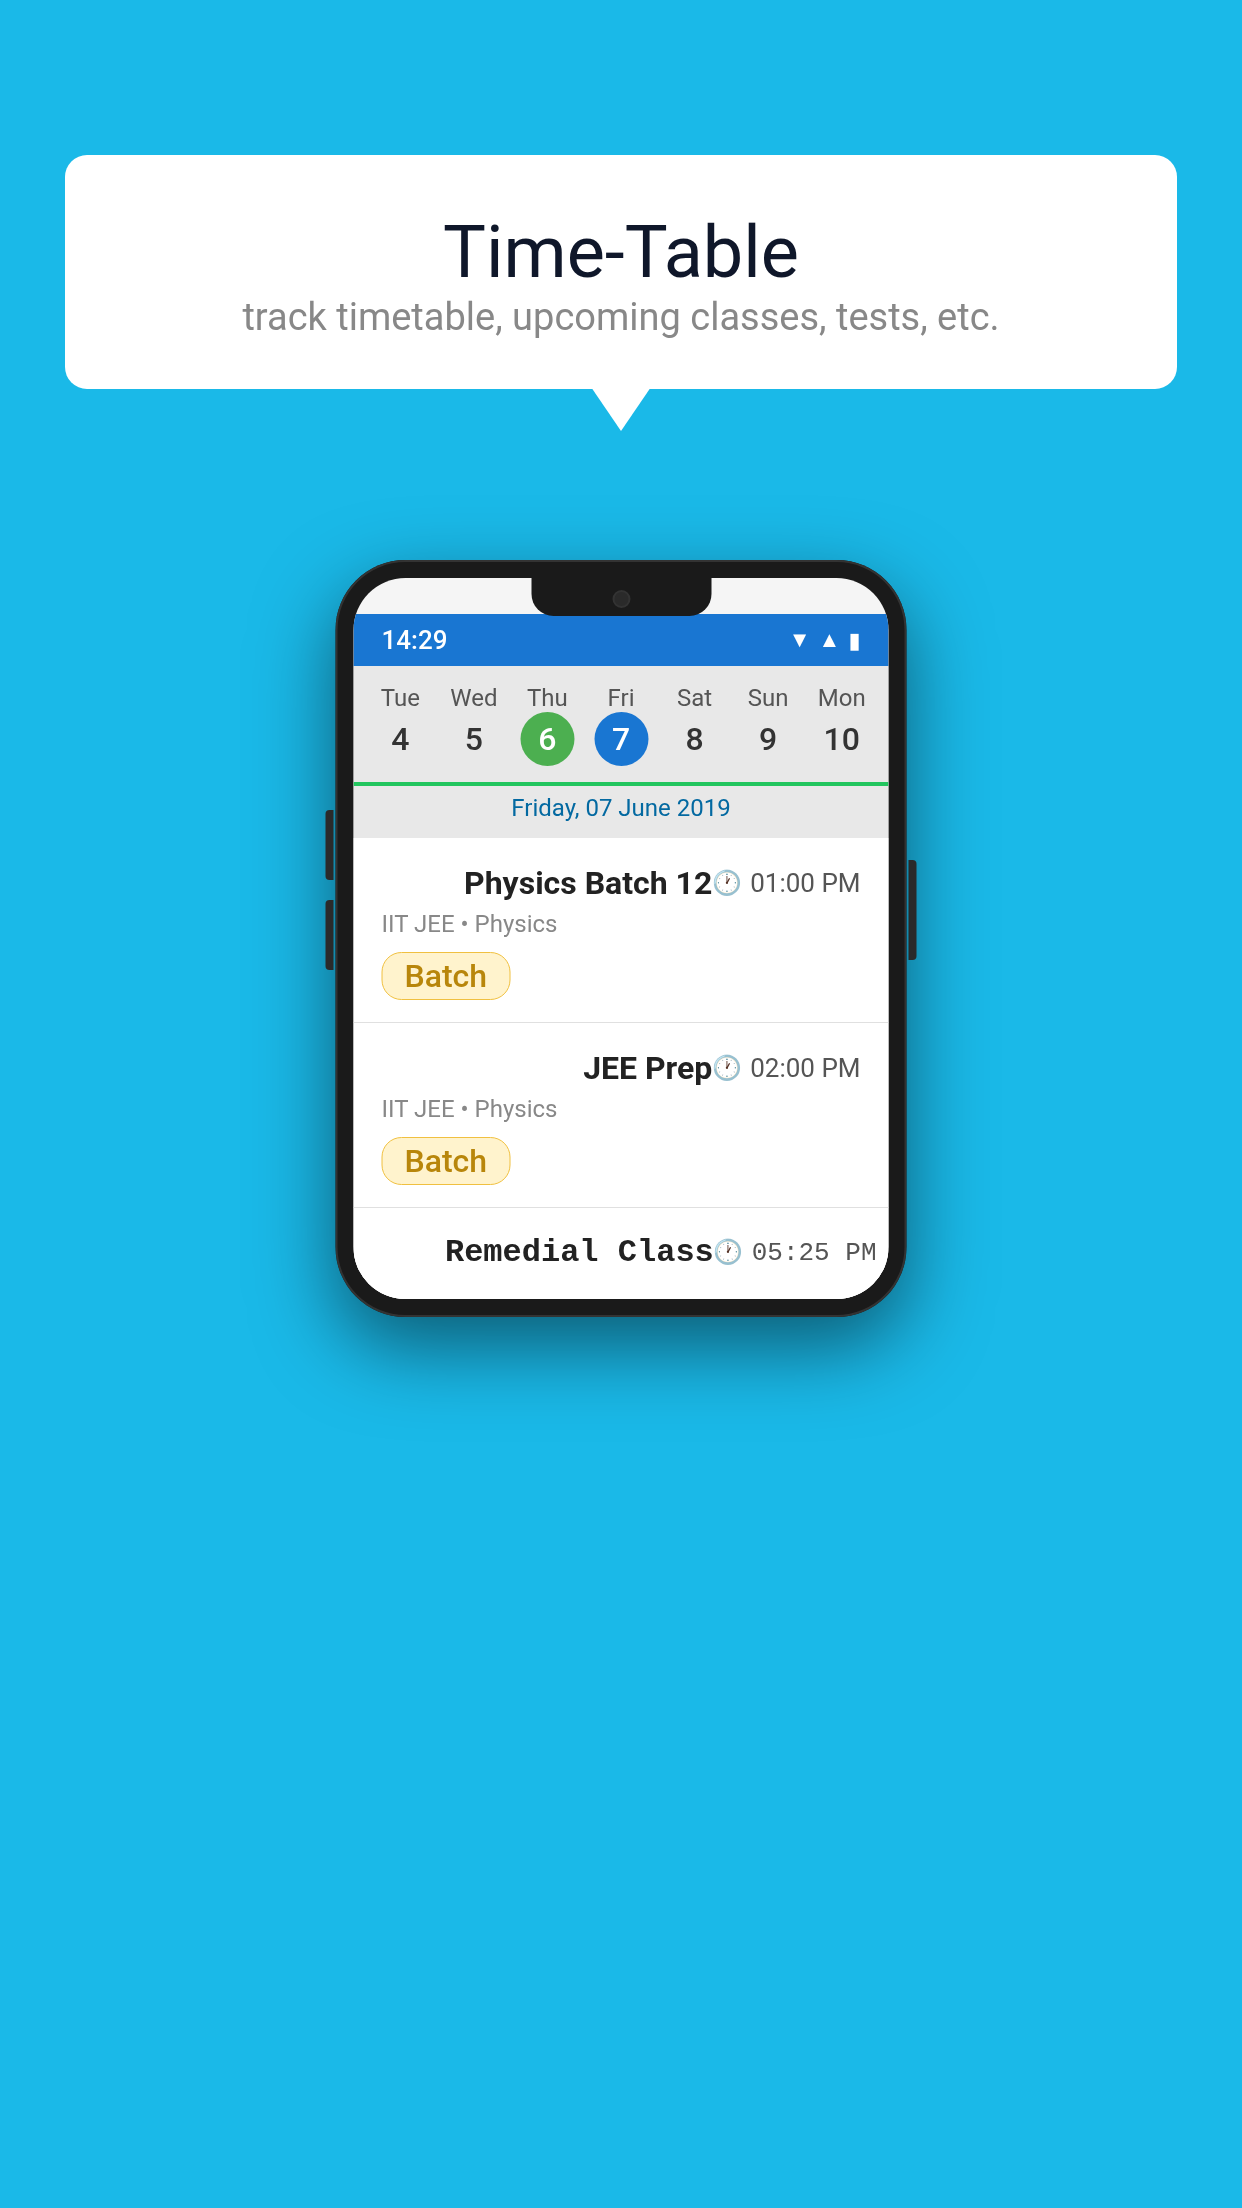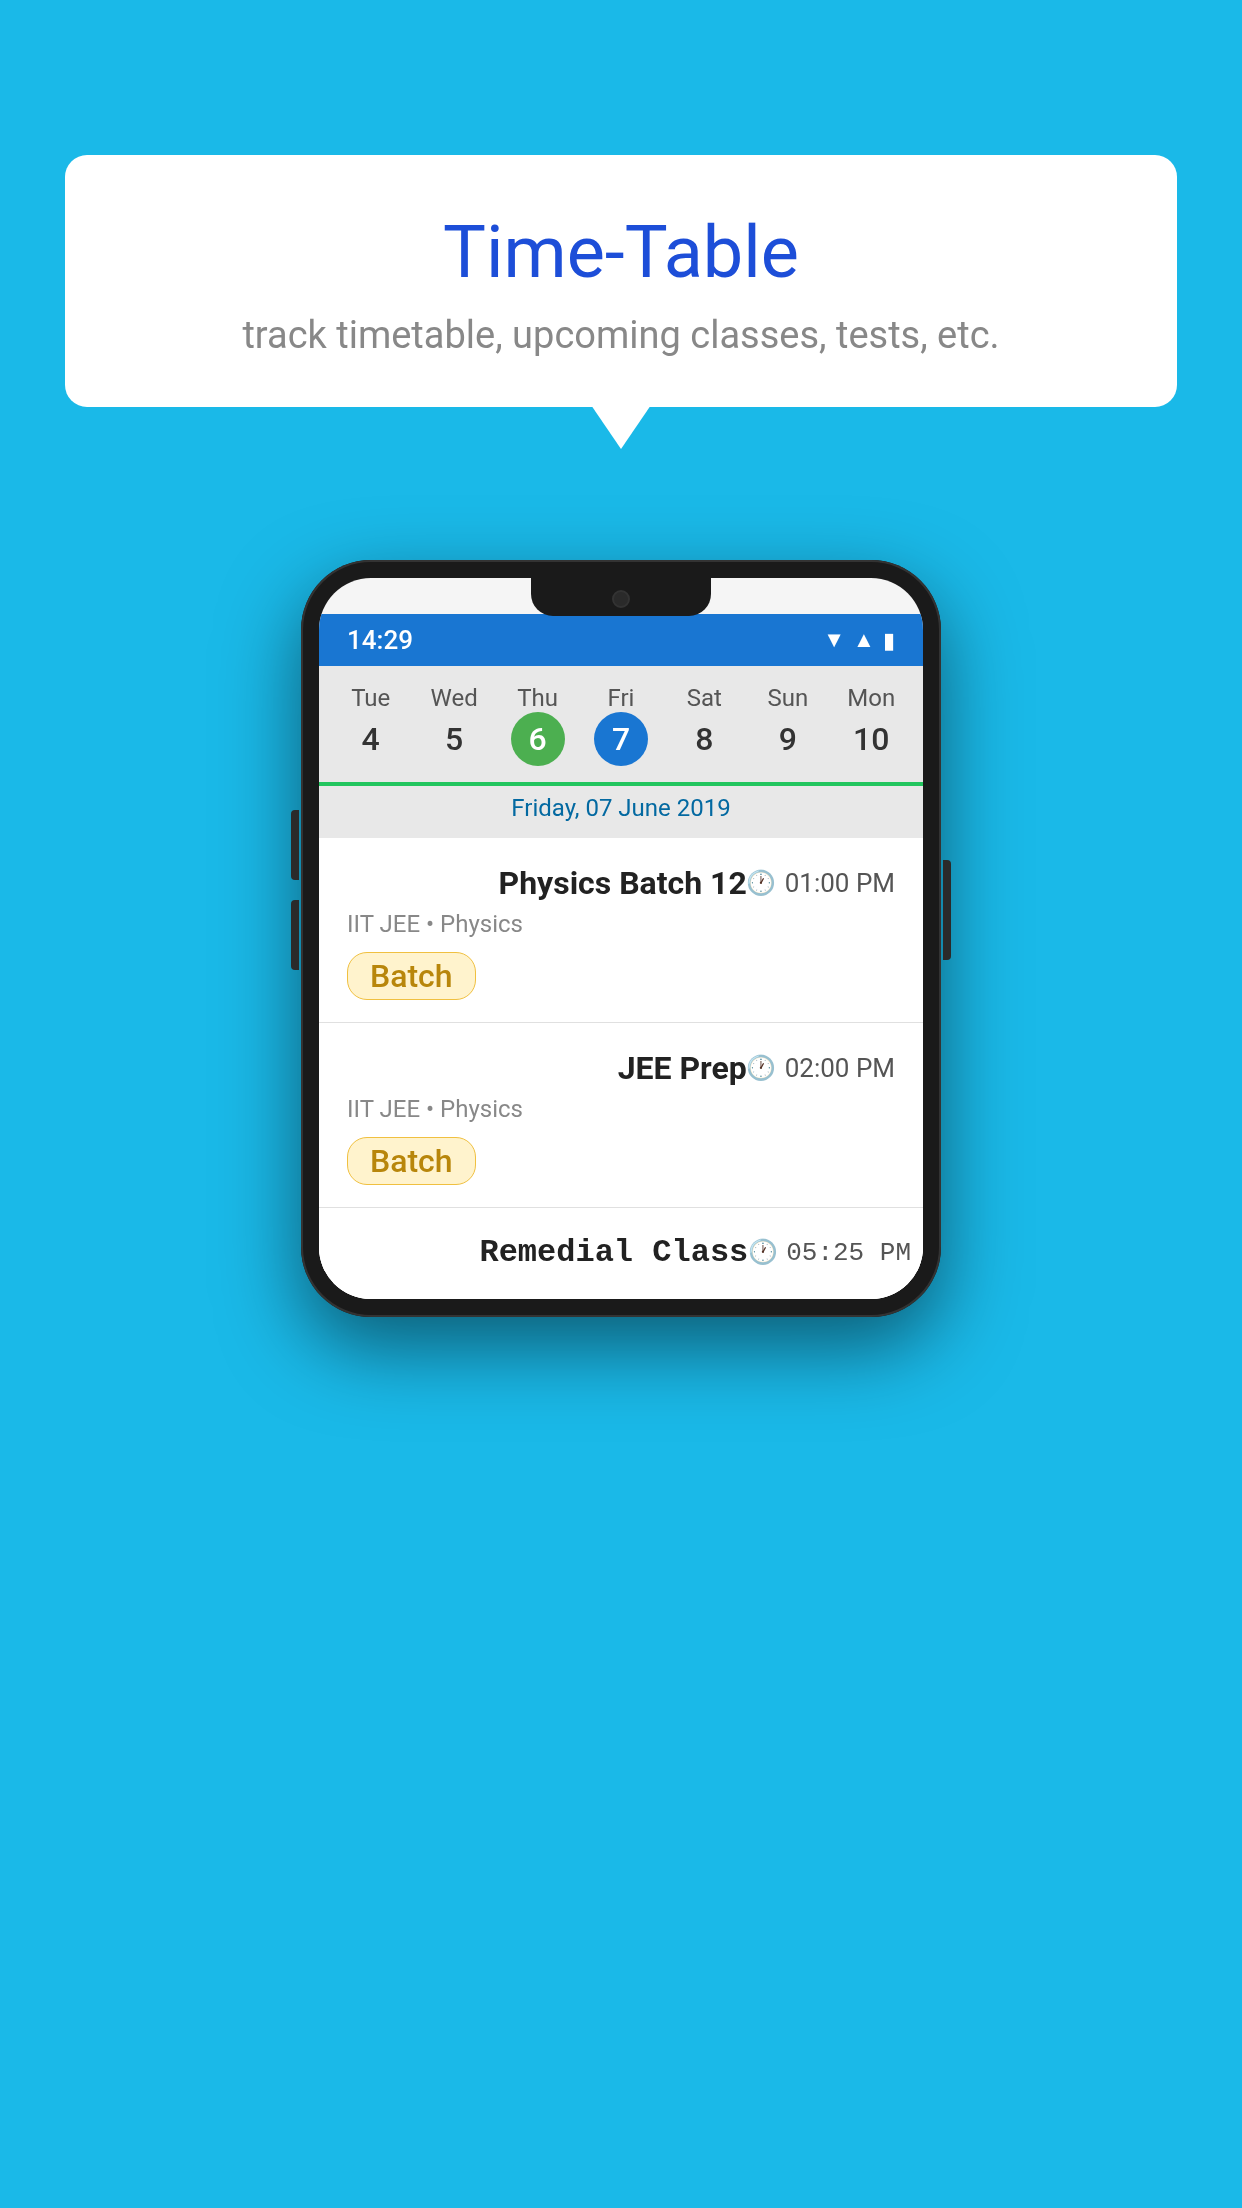--- a/index.html
+++ b/index.html
@@ -36,38 +36,37 @@
       bottom: -42px;
       left: 50%;
       transform: translateX(-50%);
       border-left: 30px solid transparent;
       border-right: 30px solid transparent;
       border-top: 44px solid white;
     }
 
     .bubble-title {
       font-size: 72px;
-      color: #1d4ed8;
+      color: #0f172a;
       font-weight: 400;
-      margin-bottom: 18px;
     }
 
     .bubble-subtitle {
       font-size: 38px;
       color: #888;
       font-weight: 400;
     }
 
     
     .phone-container {
       position: absolute;
       top: 560px;
       left: 50%;
       transform: translateX(-50%);
-      width: 640px;
+      width: 571px;
     }
 
     .phone-outer {
       background: #1a1a1a;
       border-radius: 70px;
       padding: 18px;
       box-shadow: 0 30px 80px rgba(0,0,0,0.5), inset 0 0 0 2px #333;
       position: relative;
     }
 

